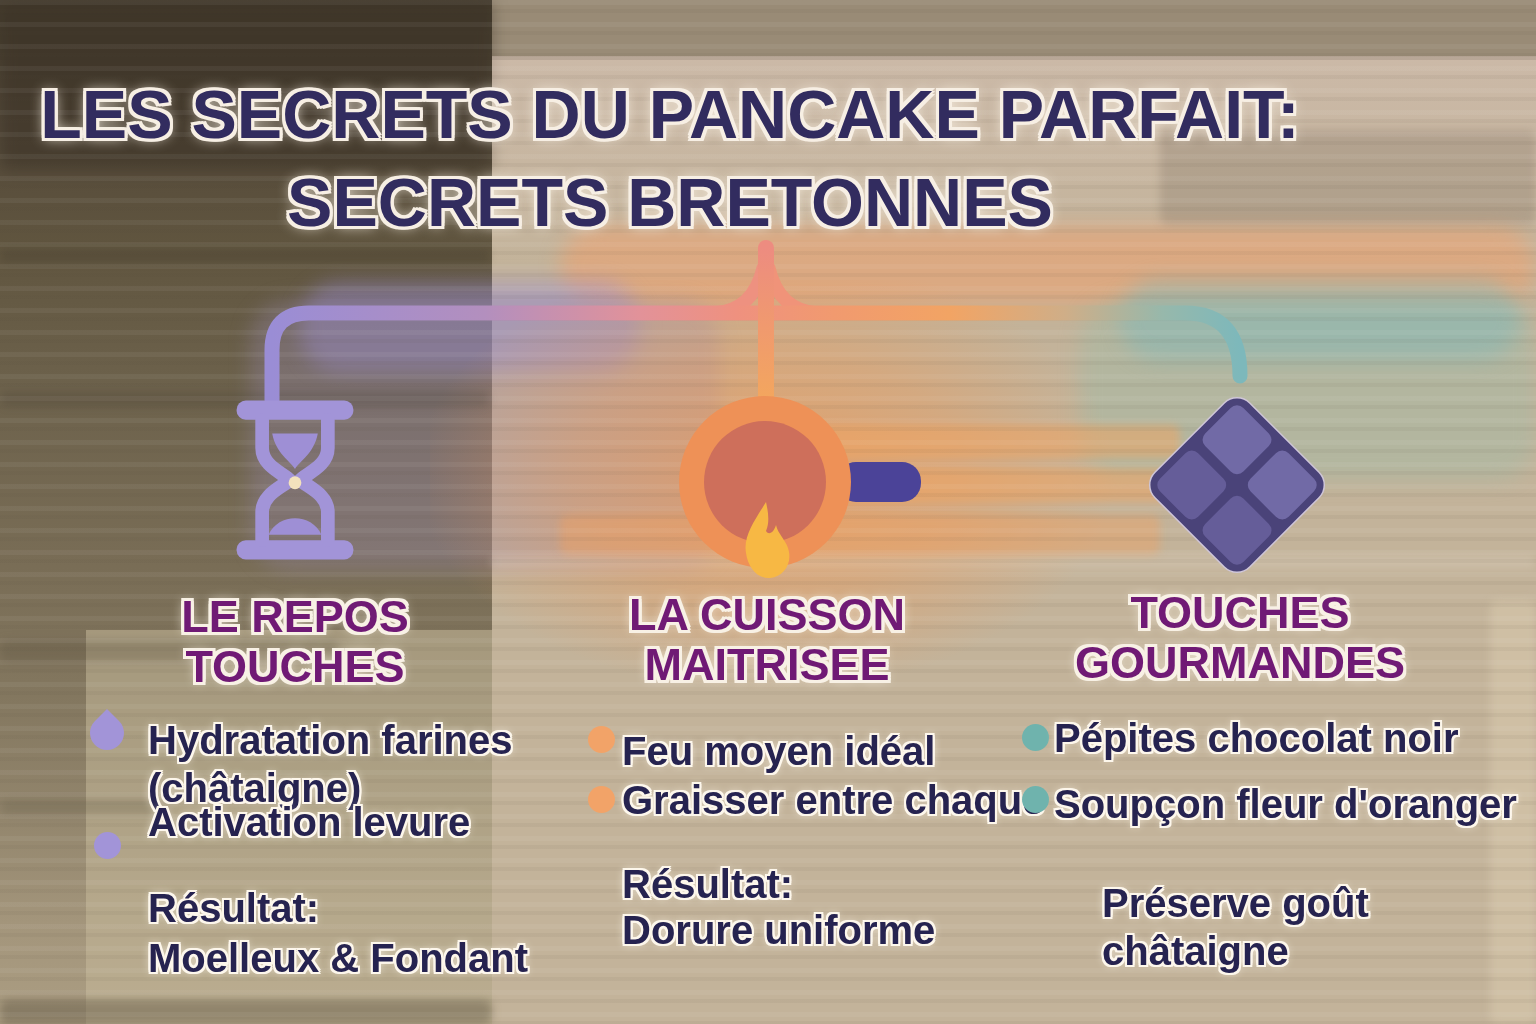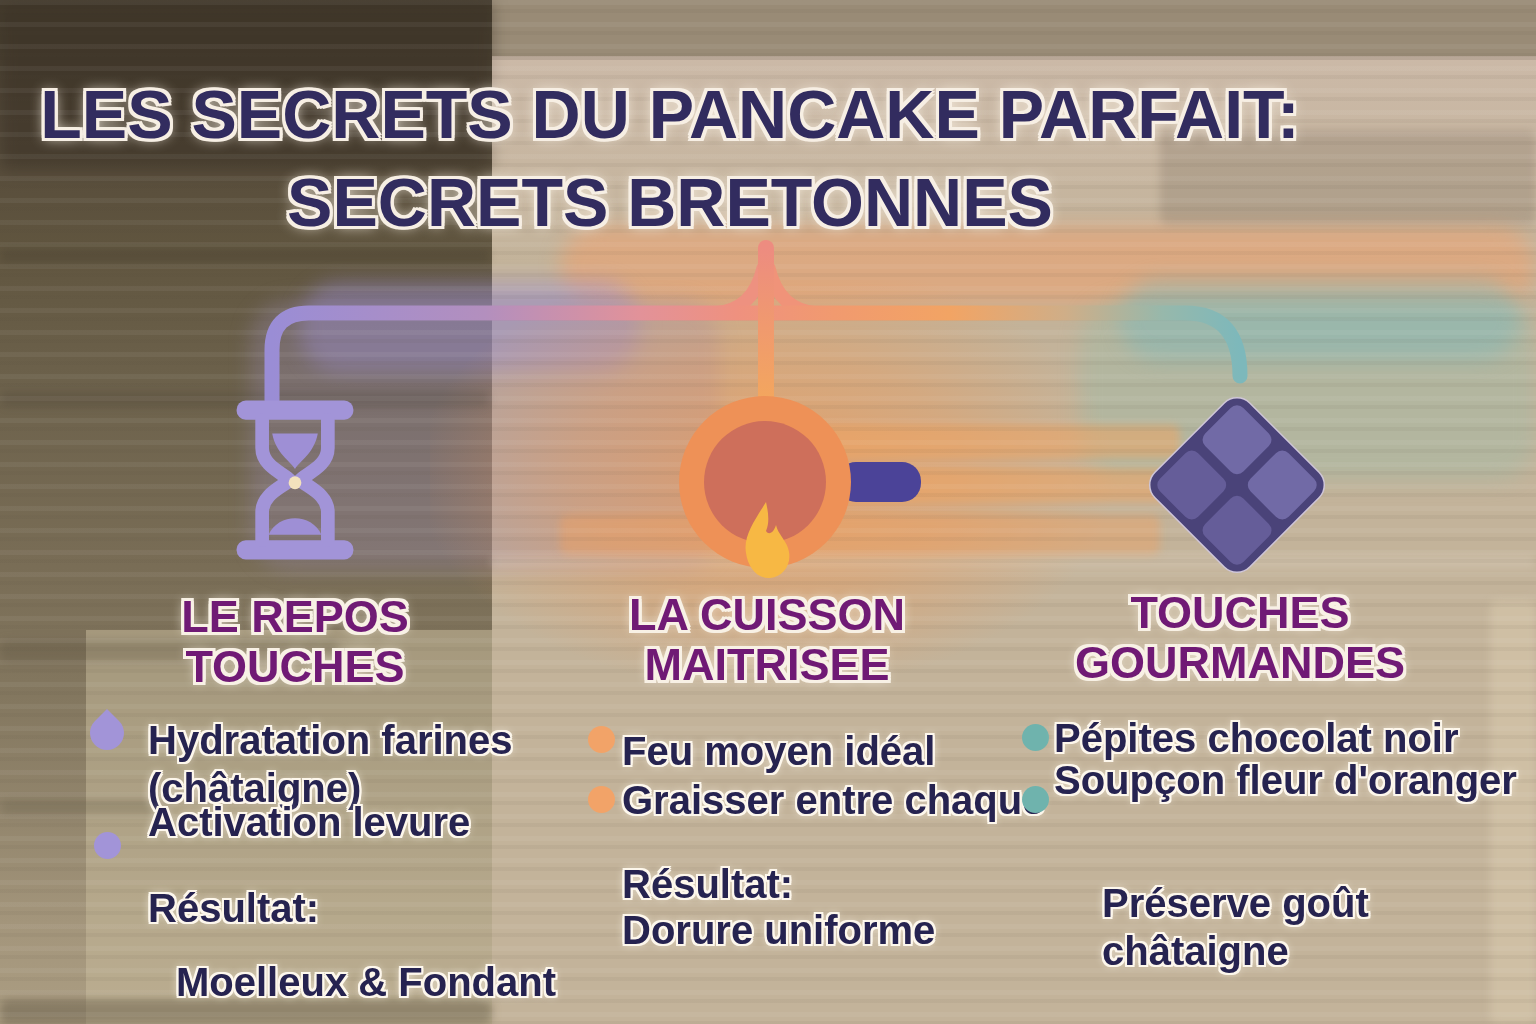--- a/index.html
+++ b/index.html
@@ -179,29 +179,29 @@
   <div class="abs col-heading h3c">
     <span>TOUCHES</span>
     <span>GOURMANDES</span>
   </div>
 
   <div class="abs marker-droplet" style="left:90px;top:716px;"></div>
   <div class="abs body-text wrap" style="left:148px;top:716px;width:390px;">Hydratation farines (châtaigne)</div>
   <div class="abs marker-dot c1" style="left:94px;top:832px;"></div>
   <div class="abs body-text" style="left:148px;top:798px;">Activation levure</div>
   <div class="abs body-text footer-label" style="left:148px;top:884px;">Résultat:</div>
-  <div class="abs body-text" style="left:148px;top:958px;margin-left:28px;">Moelleux &amp; Fondant</div>
+  <div class="abs body-text" style="left:148px;top:934px;">Moelleux &amp; Fondant</div>
 
   <div class="abs marker-dot c2" style="left:588px;top:726px;"></div>
   <div class="abs body-text" style="left:622px;top:716px;margin-top:11px;">Feu moyen idéal</div>
   <div class="abs marker-dot c2" style="left:588px;top:786px;"></div>
   <div class="abs body-text" style="left:622px;top:776px;">Graisser entre chaque</div>
   <div class="abs body-text footer-label" style="left:622px;top:860px;">Résultat:</div>
   <div class="abs body-text" style="left:622px;top:906px;">Dorure uniforme</div>
 
   <div class="abs marker-dot c3" style="left:1022px;top:724px;"></div>
   <div class="abs body-text" style="left:1054px;top:714px;">Pépites chocolat noir</div>
   <div class="abs marker-dot c3" style="left:1022px;top:786px;"></div>
-  <div class="abs body-text" style="left:1054px;top:756px;">Soupçon fleur d'oranger</div>
+  <div class="abs body-text" style="left:1054px;top:780px;">Soupçon fleur d'oranger</div>
   <div class="abs body-text footer-label" style="left:1054px;top:855px;"></div>
   <div class="abs body-text wrap" style="left:1054px;top:879px;width:320px;margin-left:48px;">Préserve goût châtaigne</div>
 
 </div>
 
 </body></html>

